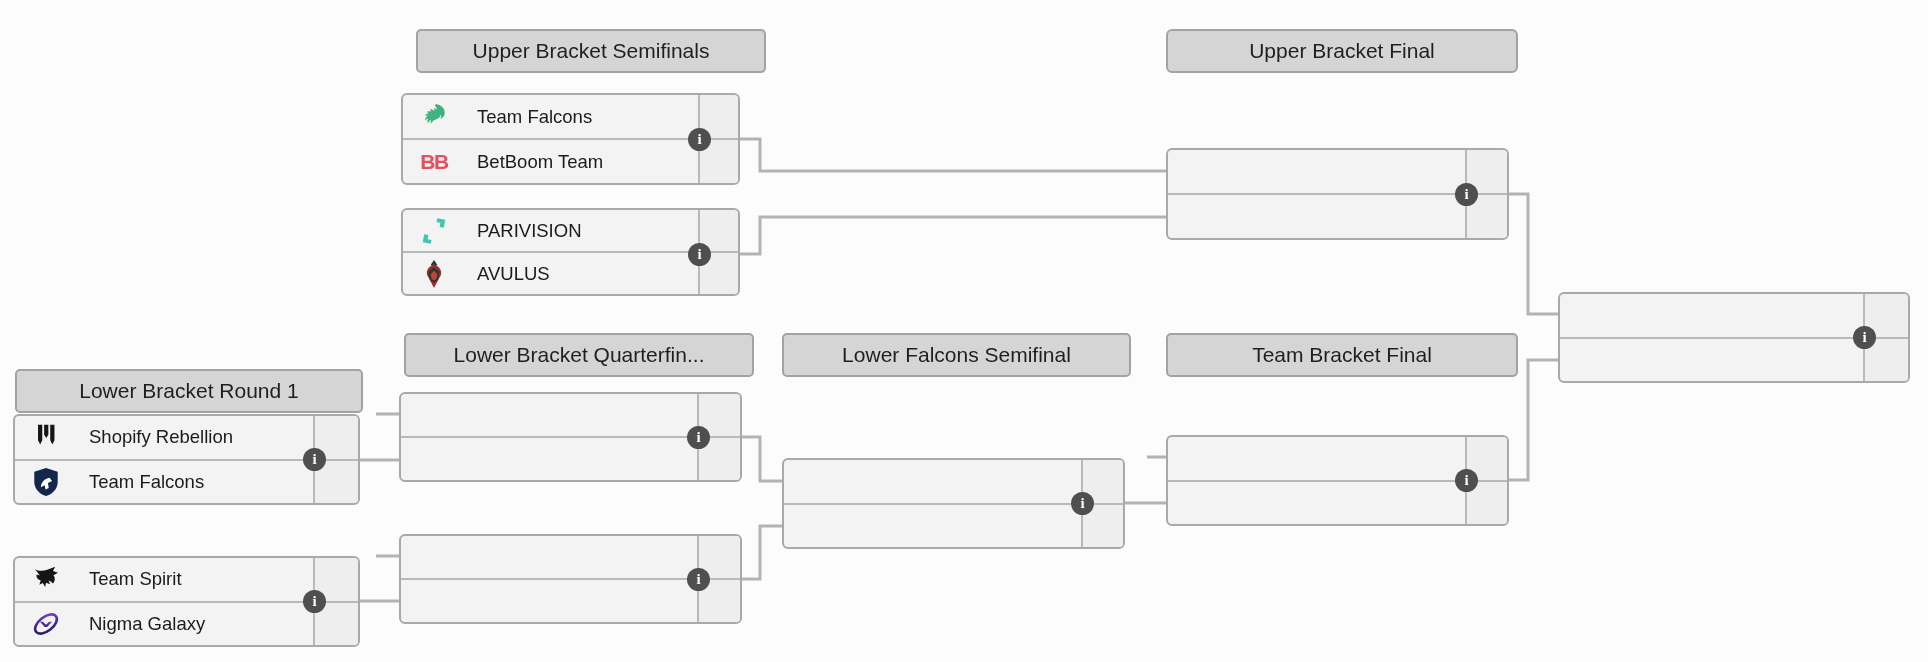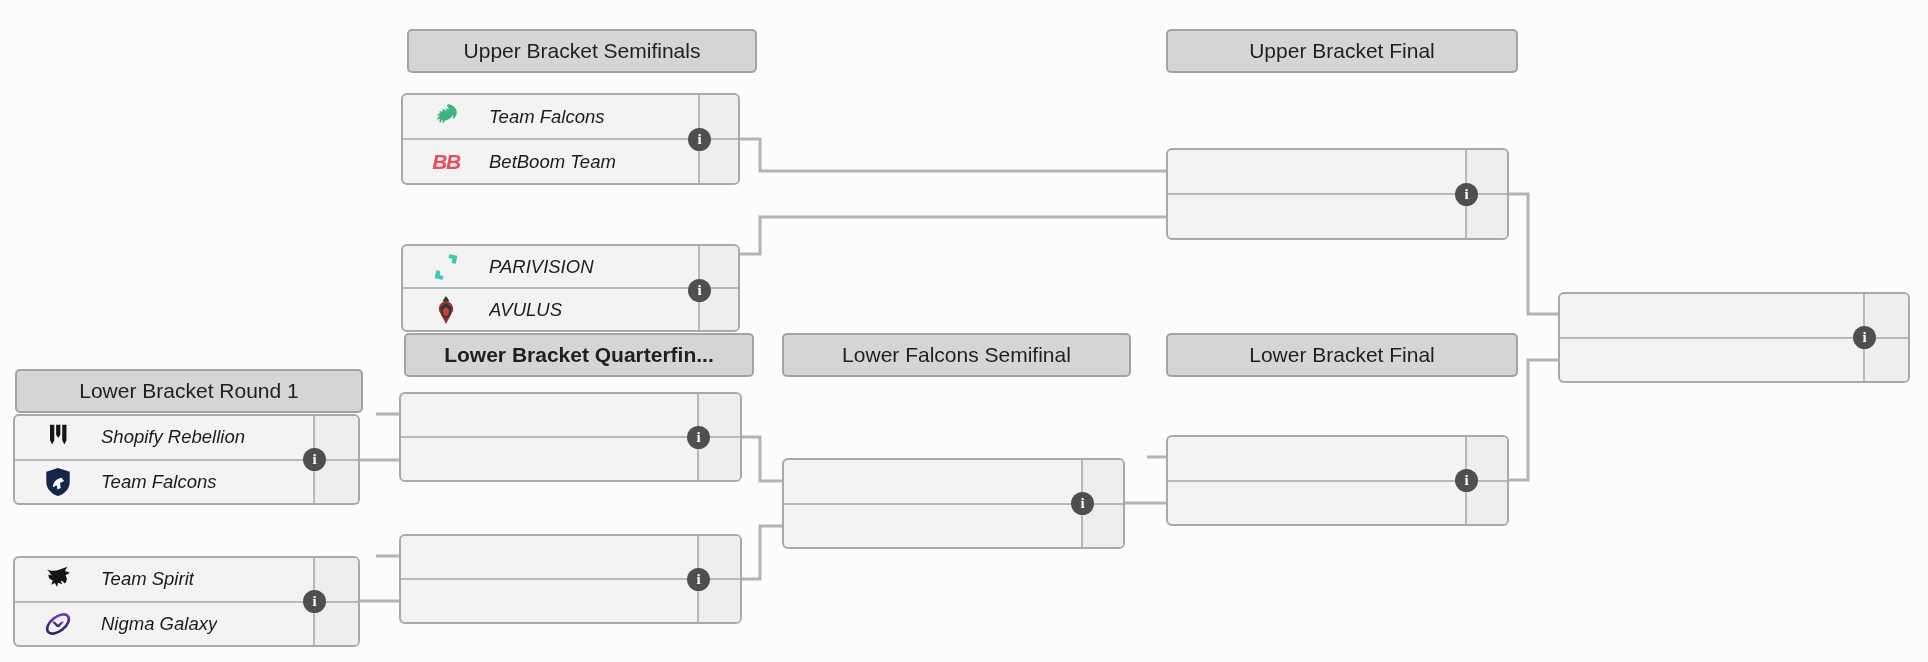--- a/index.html
+++ b/index.html
@@ -20,21 +20,21 @@
   }
   .match{
     position:absolute;box-sizing:border-box;
     background:var(--match-bg,#f3f3f3);
     border:2px solid var(--match-border,#a9a9a9);
     border-radius:6px;
     display:flex;flex-direction:column;
   }
   .team-row{
     flex:1;display:flex;align-items:center;
-    padding-left:28px;position:relative;min-width:0;font-style:italic;
+    padding-left:16px;position:relative;min-width:0;
   }
   .team-row.top{border-bottom:2px solid var(--divider,#b9b9b9);}
   .logo-slot{
     width:30px;height:30px;margin-right:28px;flex:none;
     display:flex;align-items:center;justify-content:center;
   }
   .logo-slot svg{width:30px;height:30px;display:block;}
   .logo-text{font-weight:800;font-size:21px;letter-spacing:-1.5px;font-family:"Liberation Sans",sans-serif;}
   .team-name{
     font-size:18.5px;color:var(--team-text,#1b1b1b);
@@ -73,37 +73,37 @@
       <polyline points="360,460 399,460" fill="none" stroke="#b3b3b3" stroke-width="3"></polyline>
       <polyline points="376,414 399,414" fill="none" stroke="#b3b3b3" stroke-width="3"></polyline>
       <polyline points="360,601 399,601" fill="none" stroke="#b3b3b3" stroke-width="3"></polyline>
       <polyline points="376,556 399,556" fill="none" stroke="#b3b3b3" stroke-width="3"></polyline>
       <polyline points="742,437 760,437 760,481 782,481" fill="none" stroke="#b3b3b3" stroke-width="3"></polyline>
       <polyline points="742,579 760,579 760,526 782,526" fill="none" stroke="#b3b3b3" stroke-width="3"></polyline>
       <polyline points="1125,503 1166,503" fill="none" stroke="#b3b3b3" stroke-width="3"></polyline>
       <polyline points="1147,457 1166,457" fill="none" stroke="#b3b3b3" stroke-width="3"></polyline>
       <polyline points="1509,480 1528,480 1528,360 1558,360" fill="none" stroke="#b3b3b3" stroke-width="3"></polyline>
     </svg>
-<div class="round-header" style="left: 407px; top: 29px; width: 350px;">
+<div class="round-header" style="left: 416px; top: 29px; width: 350px;">
       <span>Upper Bracket Semifinals</span>
     </div>
-    <div class="round-header" style="left: 1166px; top: 29px; width: 352px;">
+    <div class="round-header" style="left: 1166px; top: 29px; width: 352px; border-radius: 6px;">
       <span>Upper Bracket Final</span>
     </div>
     <div class="round-header" style="left: 15px; top: 333px; width: 348px; margin-top: 36px;">
       <span>Lower Bracket Round 1</span>
     </div>
-    <div class="round-header" style="left: 404px; top: 333px; width: 350px; font-weight: bold;">
+    <div class="round-header" style="left: 404px; top: 333px; width: 350px;">
       <span>Lower Bracket Quarterfin...</span>
     </div>
     <div class="round-header" style="left: 782px; top: 333px; width: 349px;">
       <span>Lower Falcons Semifinal</span>
     </div>
     <div class="round-header" style="left: 1166px; top: 333px; width: 352px;">
-      <span>Lower Bracket Final</span>
+      <span>Team Bracket Final</span>
     </div>
     <div class="match" style="left: 401px; top: 93px; width: 339px; height: 92px;">
       <div class="team-row top">
         <span class="logo-slot" style="color: rgb(63, 178, 127);">
           <svg viewBox="0 0 32 32">
             <path fill="currentColor" d="M18 2c5.5.8 9.5 4.6 9.5 9.2 0 3.4-2 5.8-4.6 6.9.8-1.6.9-3.1.3-4.5-.6 2.4-2.2 4-4.6 4.8-2.6.9-4.6 2-5.6 4.4-.7-1.3-.7-2.7-.1-4.2-1.7 1-2.7 2.4-3 4.2-1.1-1.7-1.2-3.4-.3-5.1-1.4.4-2.5 1.2-3.2 2.5-.2-2.4 1-4.3 3-5.5-1.1-.4-2.1-.3-3.2.2.9-1.8 2.4-2.7 4.4-2.8-.7-.8-1.5-1.3-2.6-1.4 1.5-1 3.2-1.1 4.9-.3-.1-1-.5-1.8-1.3-2.5 1.9-.2 3.4.4 4.6 1.8.3-1.2.1-2.3-.5-3.4 1.3.3 2.3.9 2.9 2 .3-1.5 0-3-1.6-4.3z"></path>
           </svg>
         </span>
         <span class="team-name">Team Falcons</span>
         <span class="score-cell" style="right: 0px; width: 40px;"></span>
@@ -111,21 +111,21 @@
       <div class="team-row">
         <span class="logo-slot" style="color: rgb(228, 80, 95);">
           <span class="logo-text">BB</span>
         </span>
         <span class="team-name">BetBoom Team</span>
         <span class="score-cell" style="right: 0px; width: 40px;"></span>
       </div>
       <div class="score-col" style="width: 40px;"></div>
       <button class="info-btn" style="left: 285px; top: 32.5px;">i</button>
     </div>
-    <div class="match" style="left: 401px; top: 208px; width: 339px; height: 88px; margin-top: 36px;">
+    <div class="match" style="left: 401px; top: 208px; width: 339px; height: 88px;">
       <div class="team-row top">
         <span class="logo-slot" style="color: rgb(63, 199, 178);">
           <svg viewBox="0 0 32 32">
             <path fill="currentColor" d="M19.5 2.5L28 4l-1.5 8.5-4.5-.8.8-4.5-4.1-.7zM12.5 29.5L4 28l1.5-8.5 4.5.8-.8 4.5 4.1.7z"></path>
           </svg>
         </span>
         <span class="team-name">PARIVISION</span>
         <span class="score-cell" style="right: 0px; width: 40px;"></span>
       </div>
       <div class="team-row">

